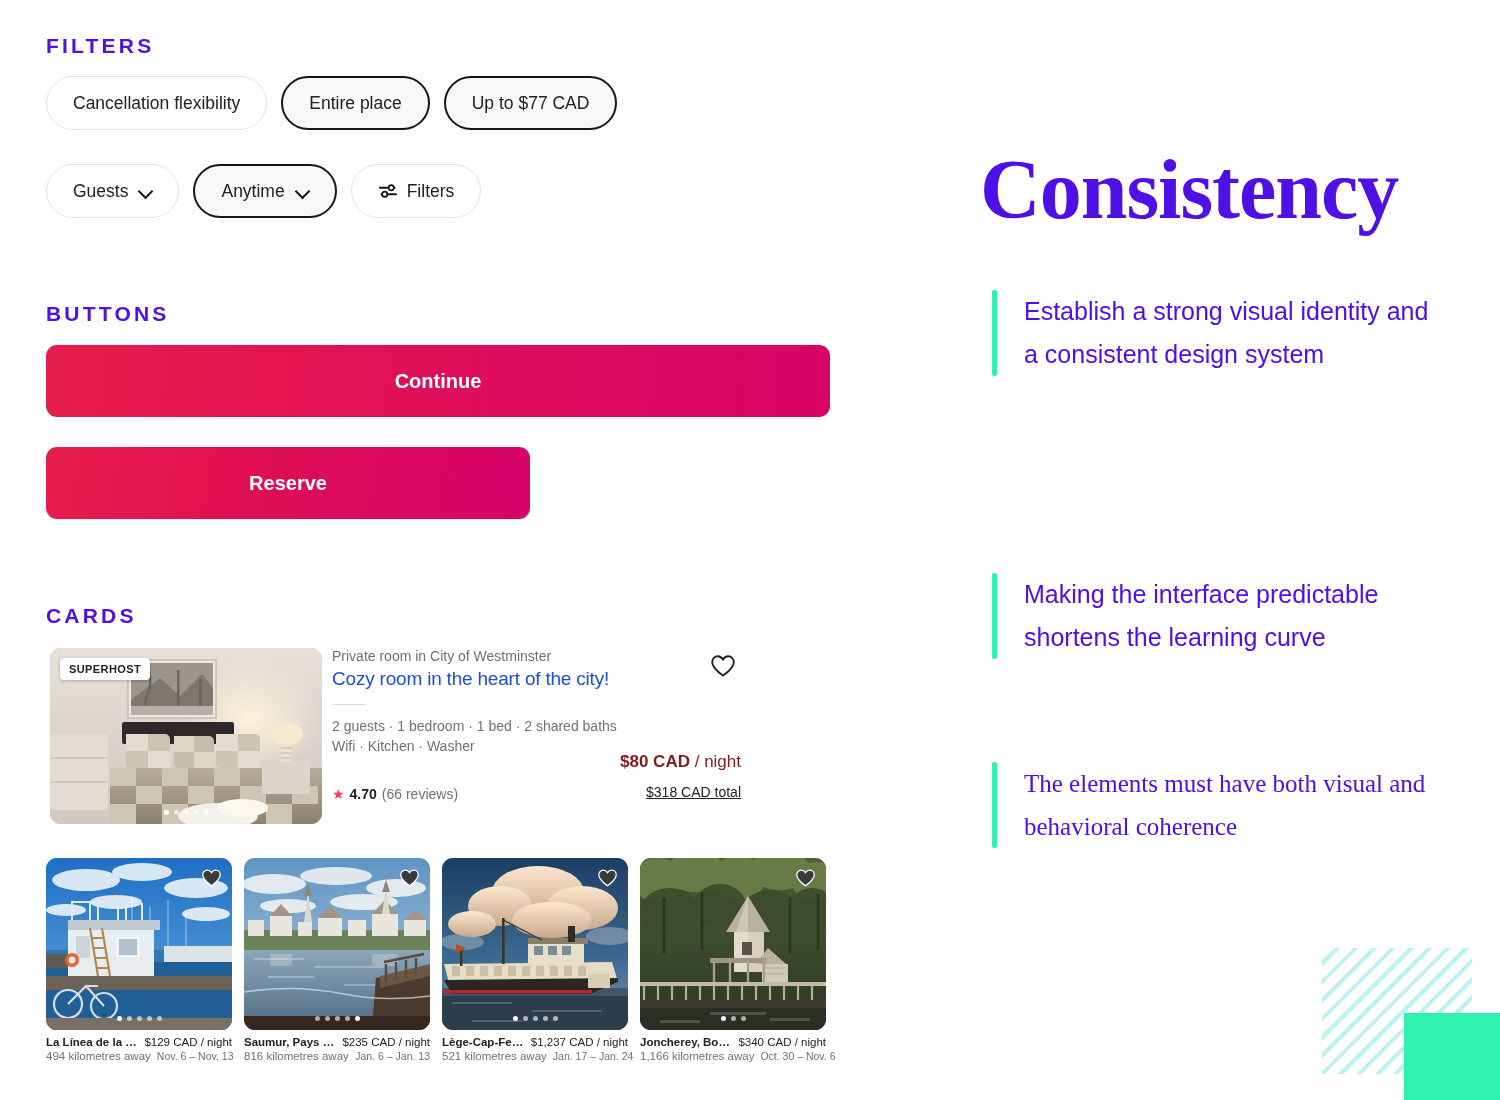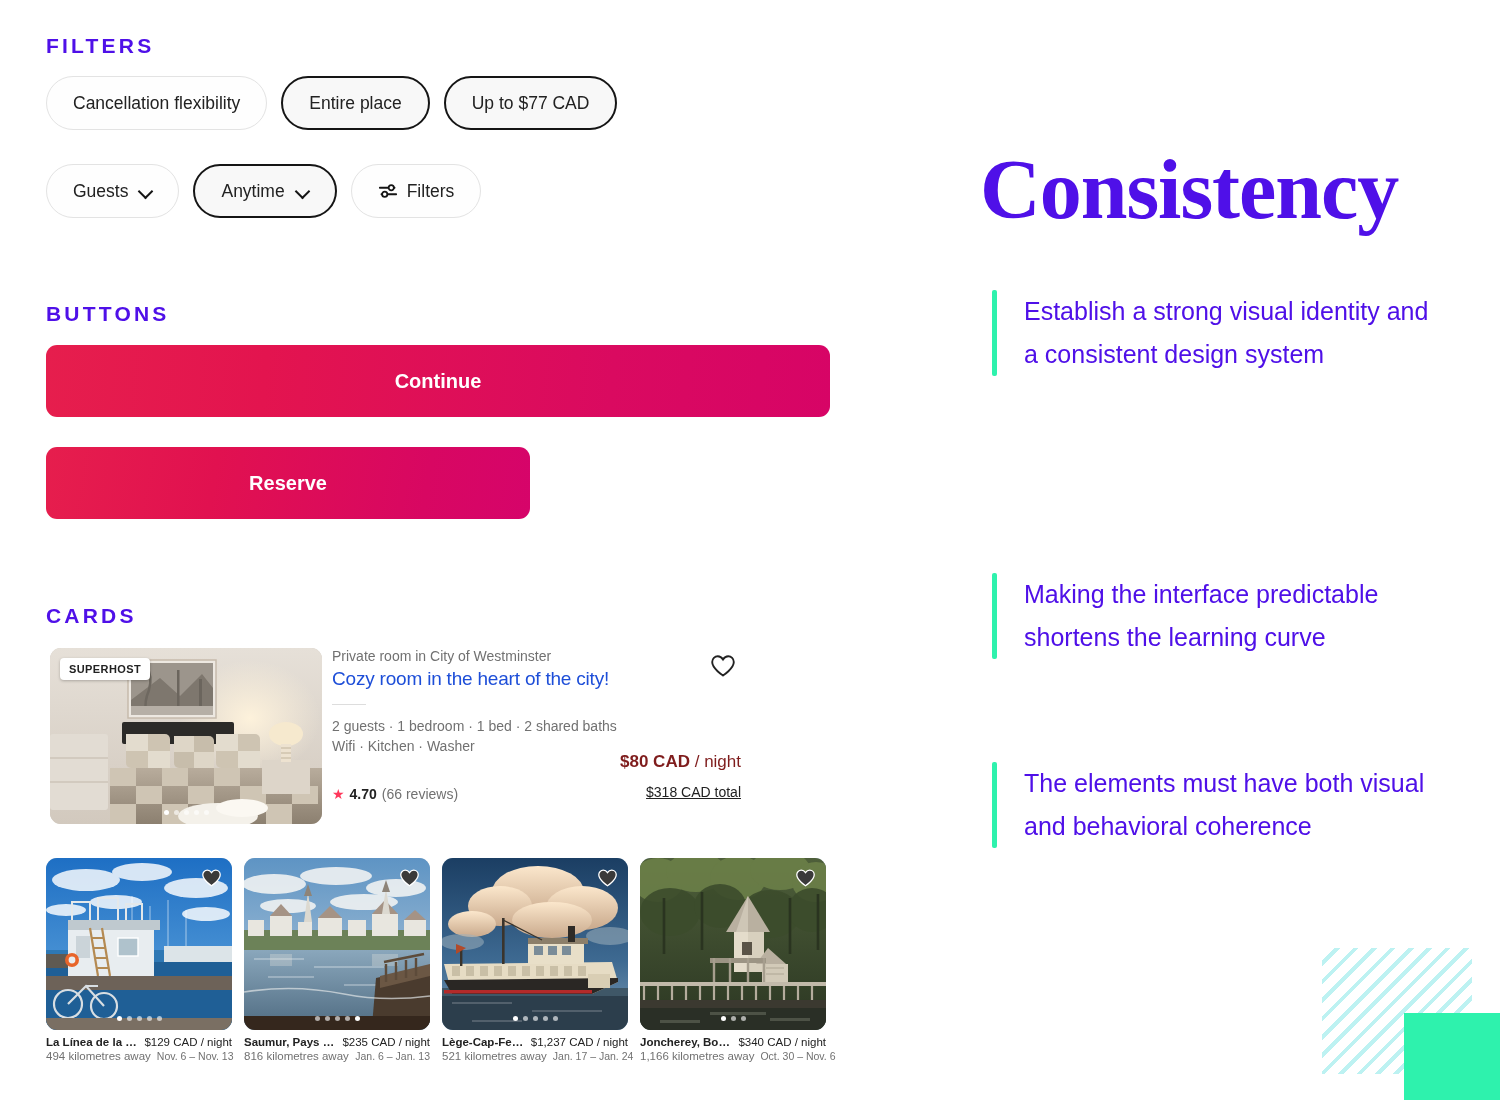--- a/index.html
+++ b/index.html
@@ -130,21 +130,21 @@
     position: absolute; left: 20px; top: 148px;
     font-family: "Liberation Serif", serif;
     font-weight: 700; font-size: 84px; color: #4F10E8;
     letter-spacing: -1px; line-height: 1;
   }
   .bullet { position: absolute; left: 32px; display: flex; gap: 27px; width: 440px; }
   .bullet-bar { width: 5px; border-radius: 2px; background: #2EF2AD; flex: 0 0 auto; }
   .bullet-text { font-size: 25px; line-height: 1.72; color: #4F10E8; }
   #bullet-0 { top: 290px; }
   #bullet-1 { top: 529px; margin-top: 44px; }
-  #bullet-2 { top: 762px; }
+  #bullet-2 { top: 762px; font-family: Liberation Serif, serif; }
 
   
   #decor-striped {
     position: absolute; left: 1322px; top: 948px; width: 150px; height: 126px;
     background: repeating-linear-gradient(-45deg,
       #BDF2F2 0px, #BDF2F2 4px, #ffffff 4px, #ffffff 13px);
   }
   #decor-solid {
     position: absolute; left: 1404px; top: 1013px; width: 96px; height: 87px;
     background: #2EF2AD;

